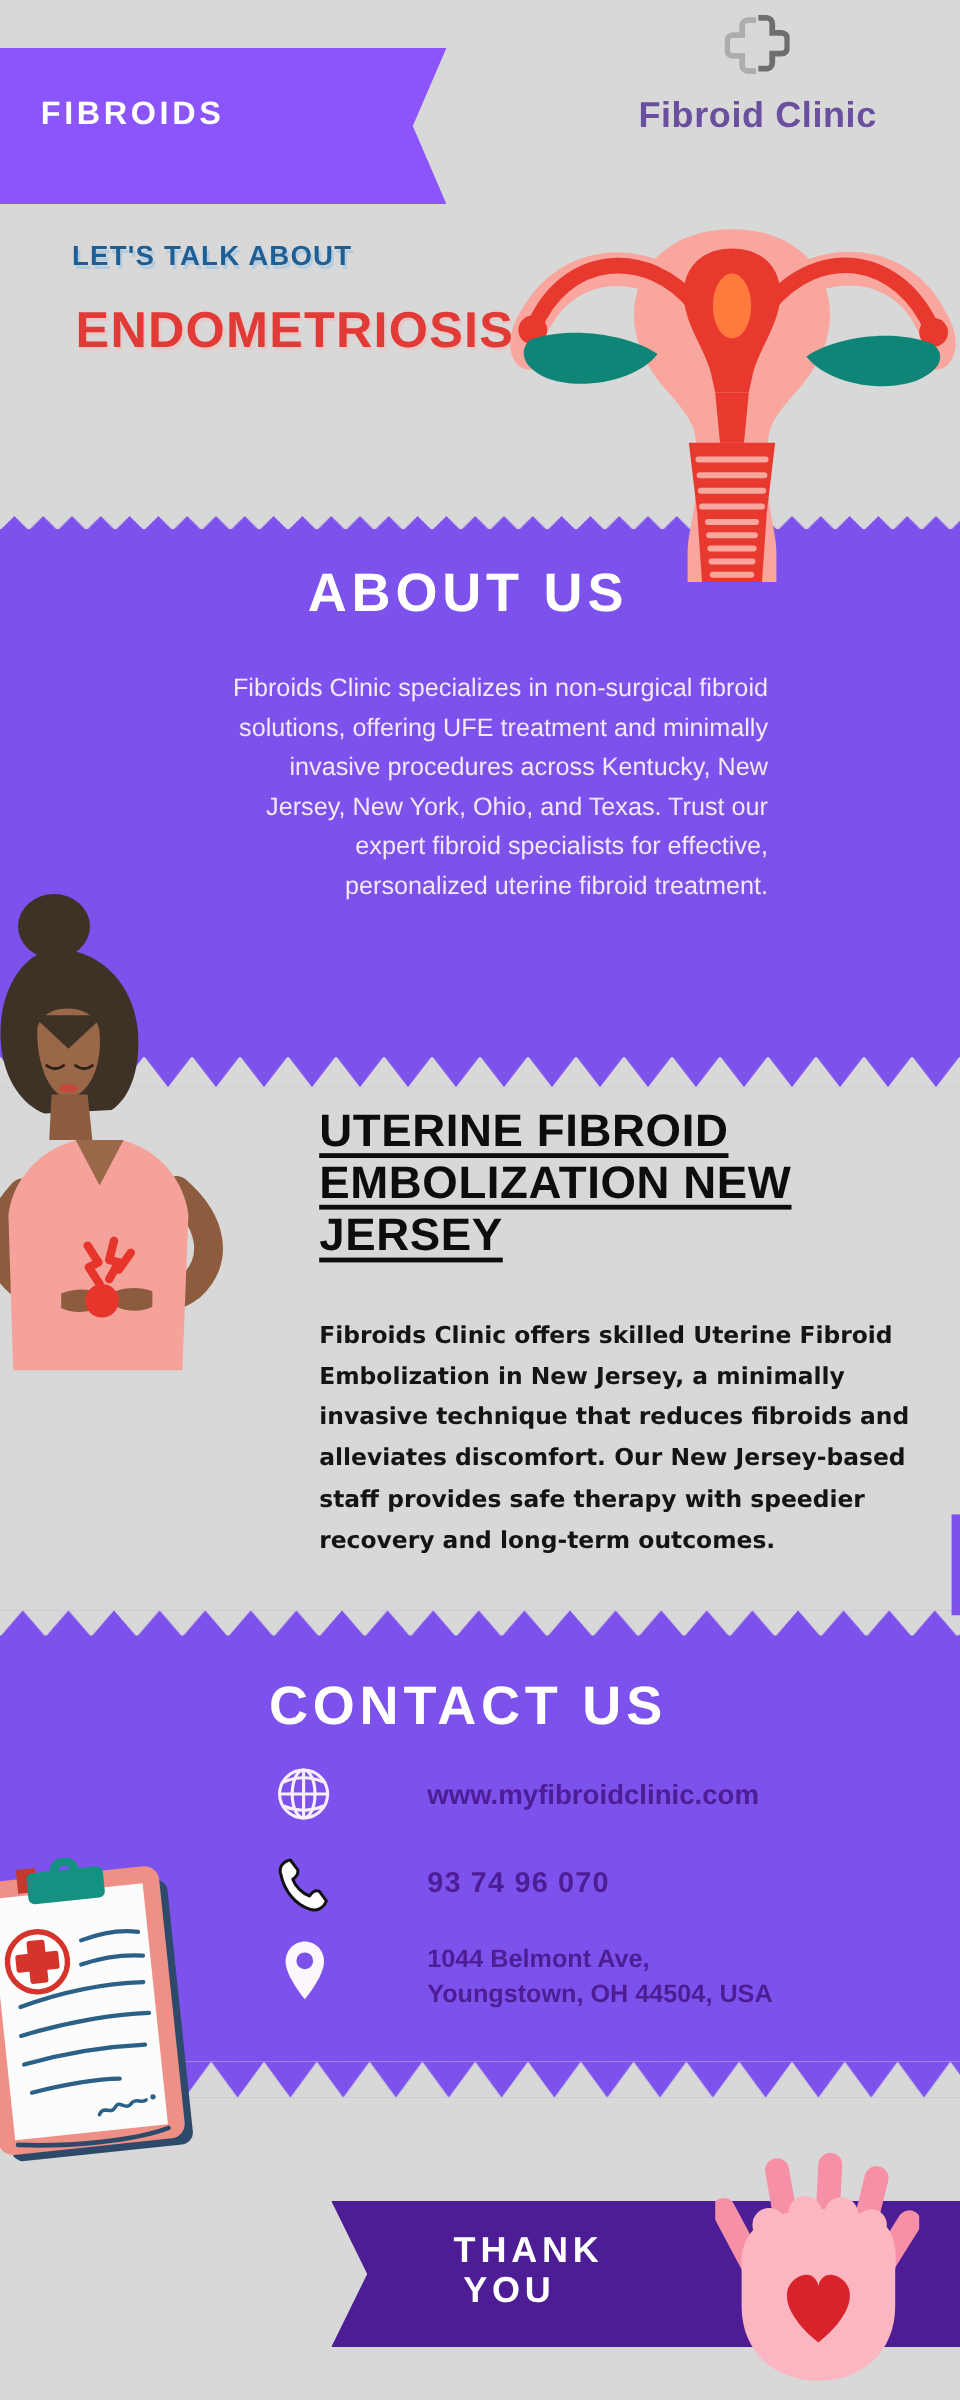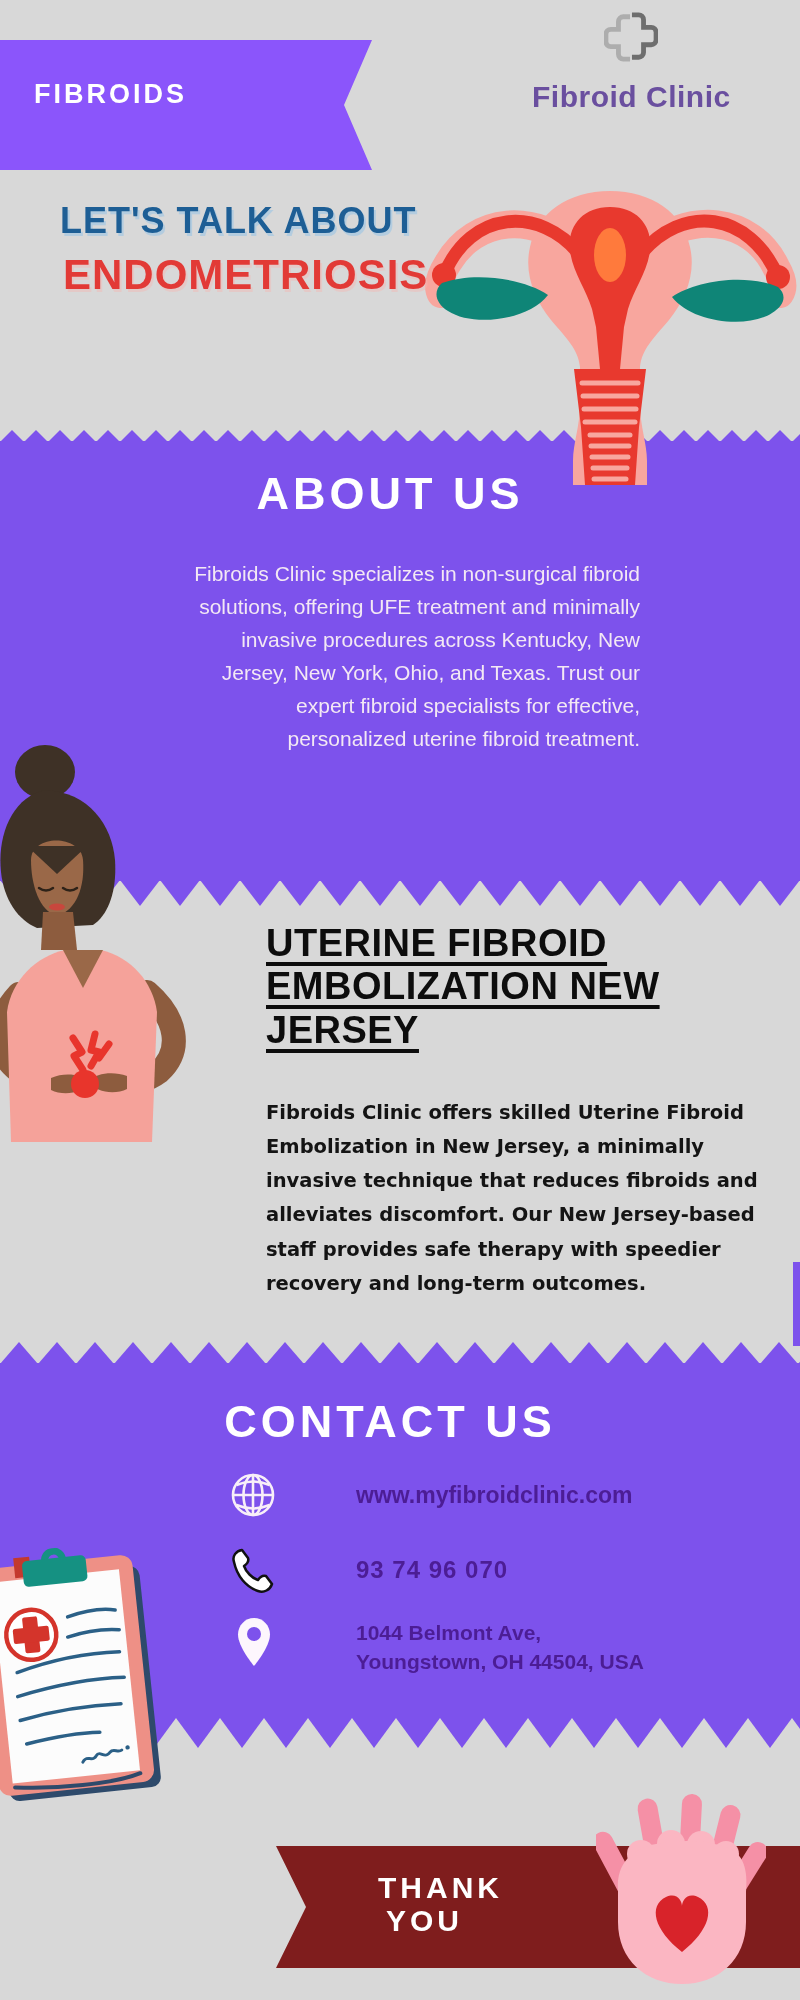--- a/index.html
+++ b/index.html
@@ -13,21 +13,21 @@
   .logo .brand{font-size:30px;font-weight:700;color:#6A4F9F;letter-spacing:.5px;}
   .ribbon{
     position:absolute;top:40px;left:0;width:372px;height:130px;background:#8B55FB;z-index:7;
     clip-path:polygon(0 0,100% 0,calc(100% - 28px) 50%,100% 100%,0 100%);
     box-sizing:border-box;padding:40px 0 4px 34px;color:#fff;
   }
   .ribbon div{font-size:27px;font-weight:800;letter-spacing:3px;line-height:1.06;}
   
   .hero-kicker{
     position:absolute;top:200px;left:60px;z-index:6;
-    font-size:36px;font-weight:800;color:#1D5E95;letter-spacing:1px;
+    font-size:23px;font-weight:800;color:#1D5E95;letter-spacing:1px;
     text-shadow:2px 3px 0 rgba(150,195,230,.55);
   }
   .hero-title{
     position:absolute;top:251px;left:63px;z-index:6;
     font-size:42px;font-weight:800;color:#E23A36;letter-spacing:1px;
     text-shadow:2px 3px 0 rgba(245,185,180,.45);
   }
   
   .sec-purple{position:absolute;left:0;width:800px;background:#7D52EC;z-index:1;}
   .zz{position:absolute;left:0;z-index:1;display:block;}
@@ -52,23 +52,22 @@
     font-family:"DejaVu Sans",sans-serif;
   }
   
   .contact-row-text{position:absolute;z-index:4;color:#4c1d95;font-weight:700;margin-left:18px;}
   .website-text{top:1482px;left:338px;font-size:23px;}
   .phone-text{top:1556px;left:338px;font-size:24px;letter-spacing:1px;}
   .address-text{top:1618px;left:338px;font-size:21px;line-height:1.4;}
   .icon-slot{position:absolute;z-index:4;}
   
   .thanks-banner{
-    position:absolute;top:1834px;left:276px;width:524px;height:122px;background:#7f1d1d;z-index:3;
+    position:absolute;top:1834px;left:276px;width:524px;height:122px;background:#4c1d95;z-index:3;
     clip-path:polygon(0 0,100% 0,100% 100%,0 100%,30px 50%);
-    margin-top:12px;
   }
   .thanks-text{position:absolute;left:102px;top:25px;color:#fff;font-size:30px;font-weight:800;letter-spacing:4px;line-height:1.1;}
   .illu{position:absolute;}
 </style>
 </head>
 <body>
 
 <div class="canvas">
 
   <div class="sec-purple" style="top:441px;height:440px;"></div>

